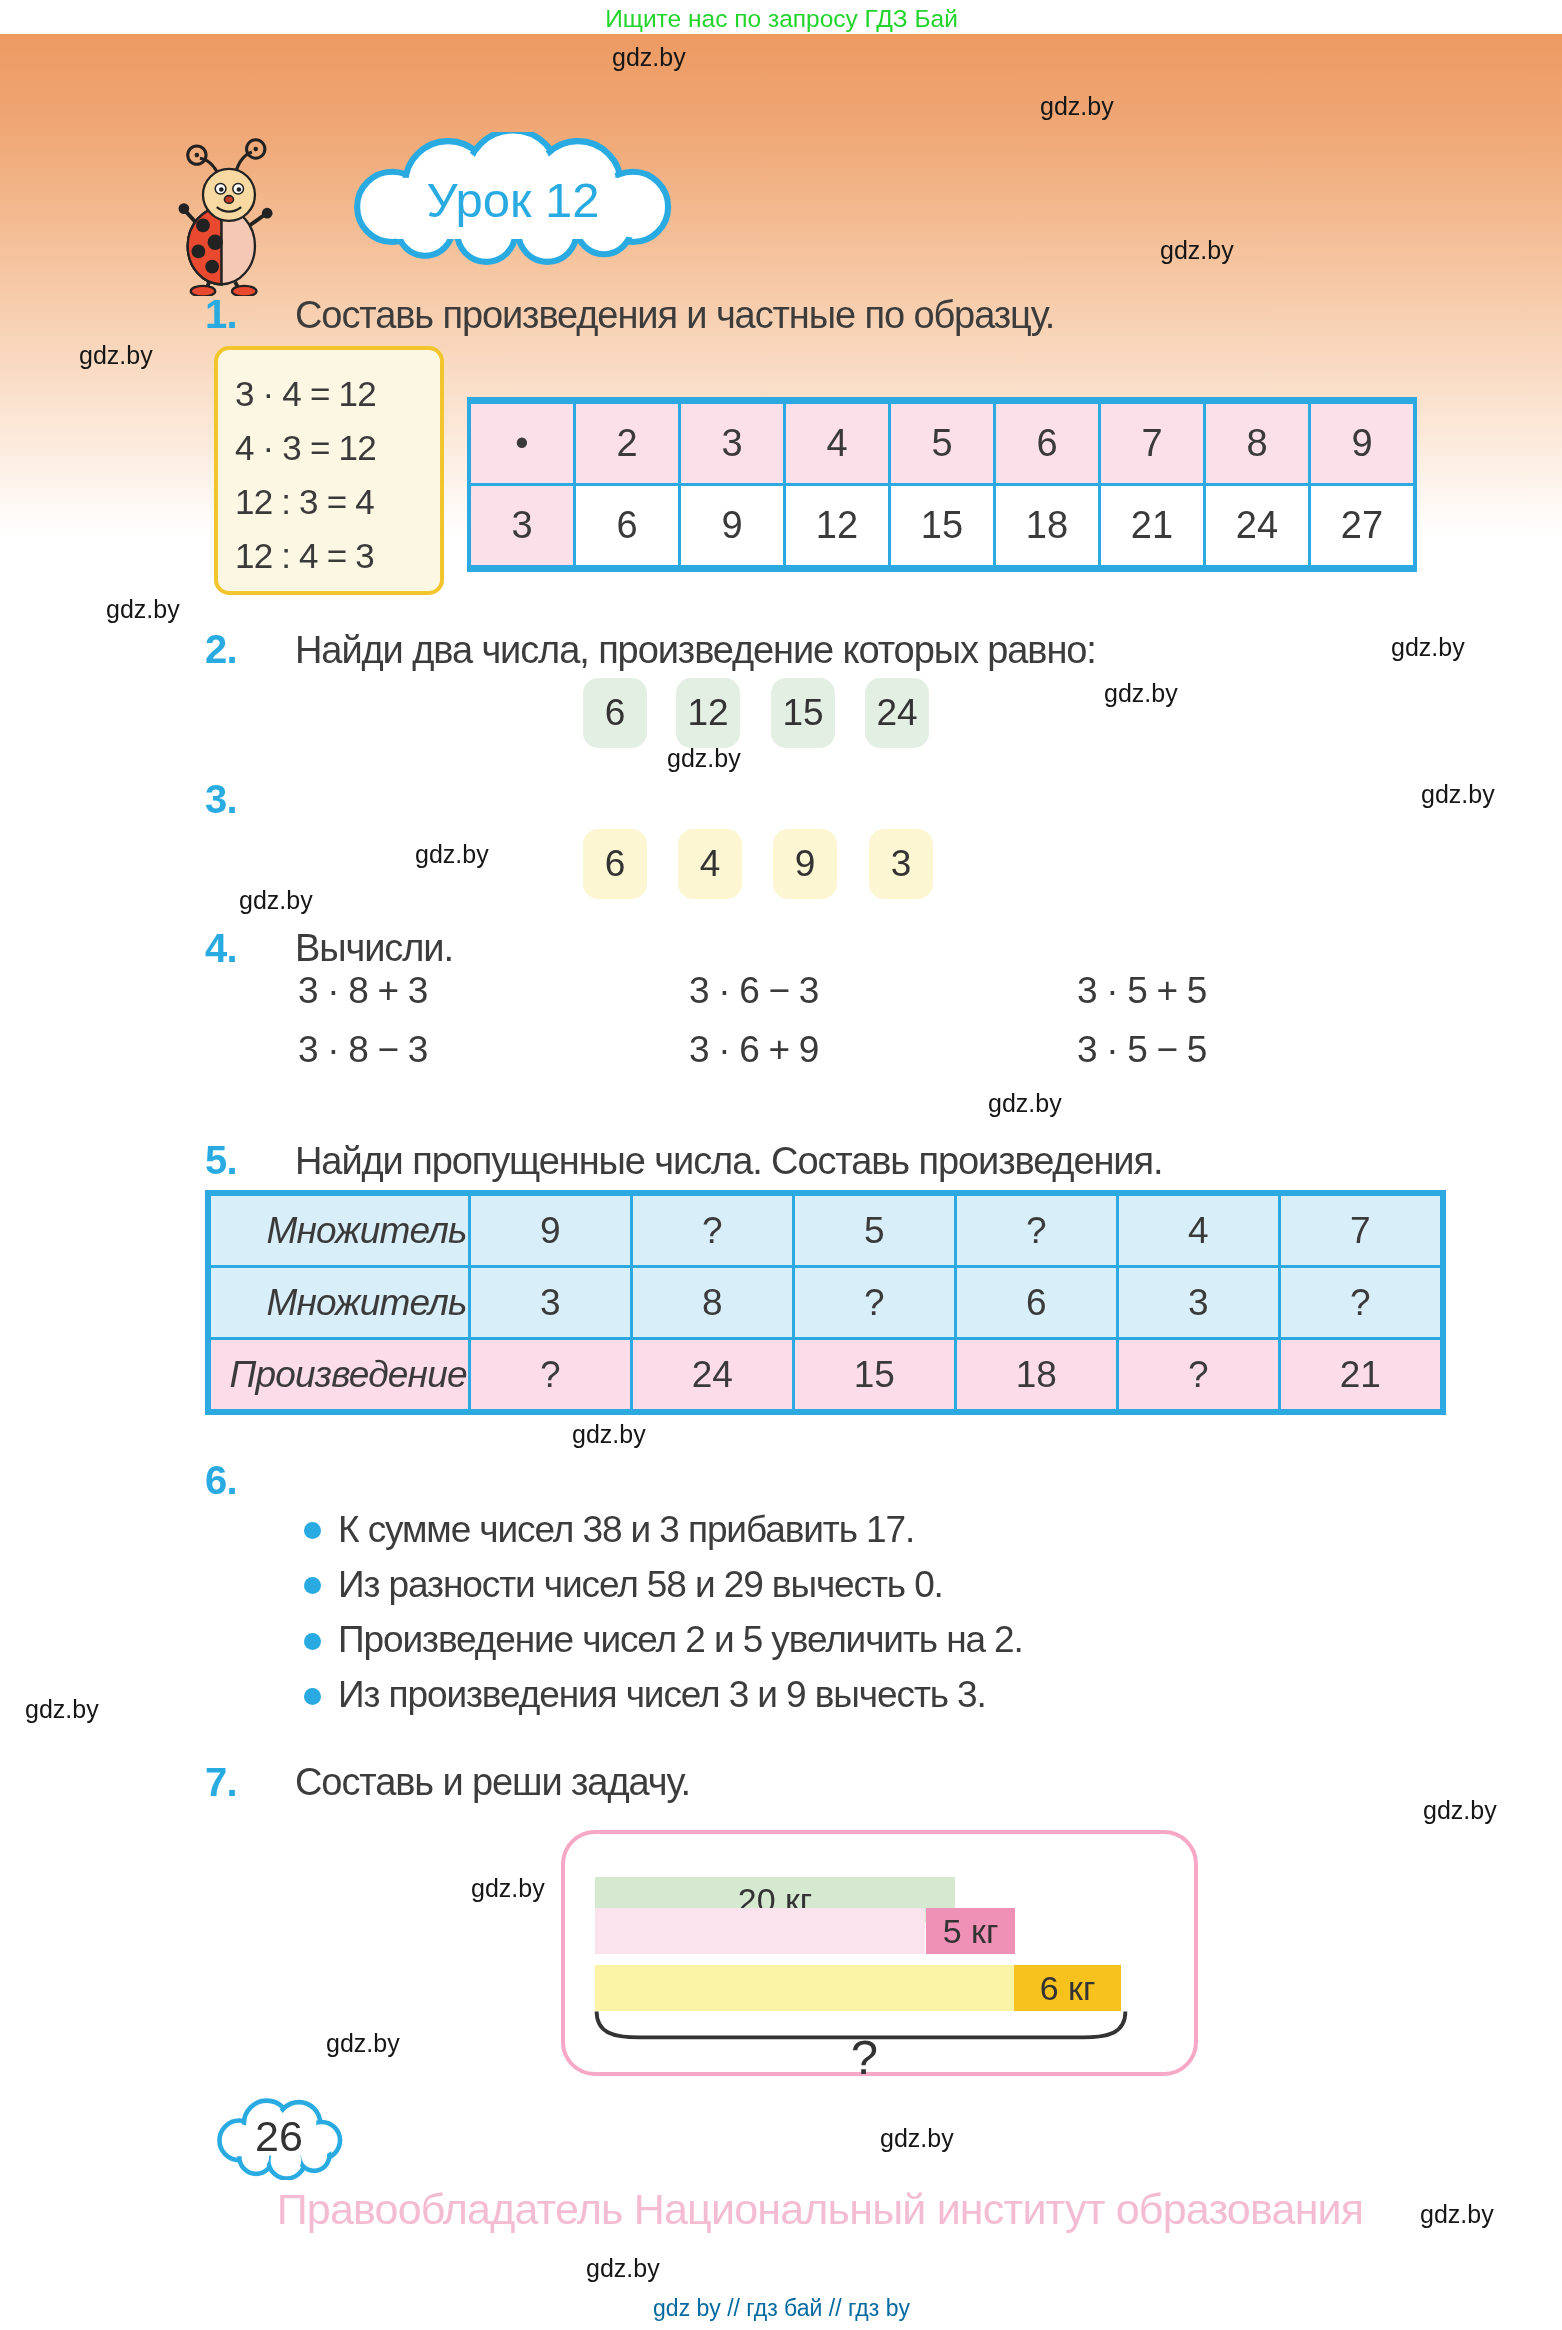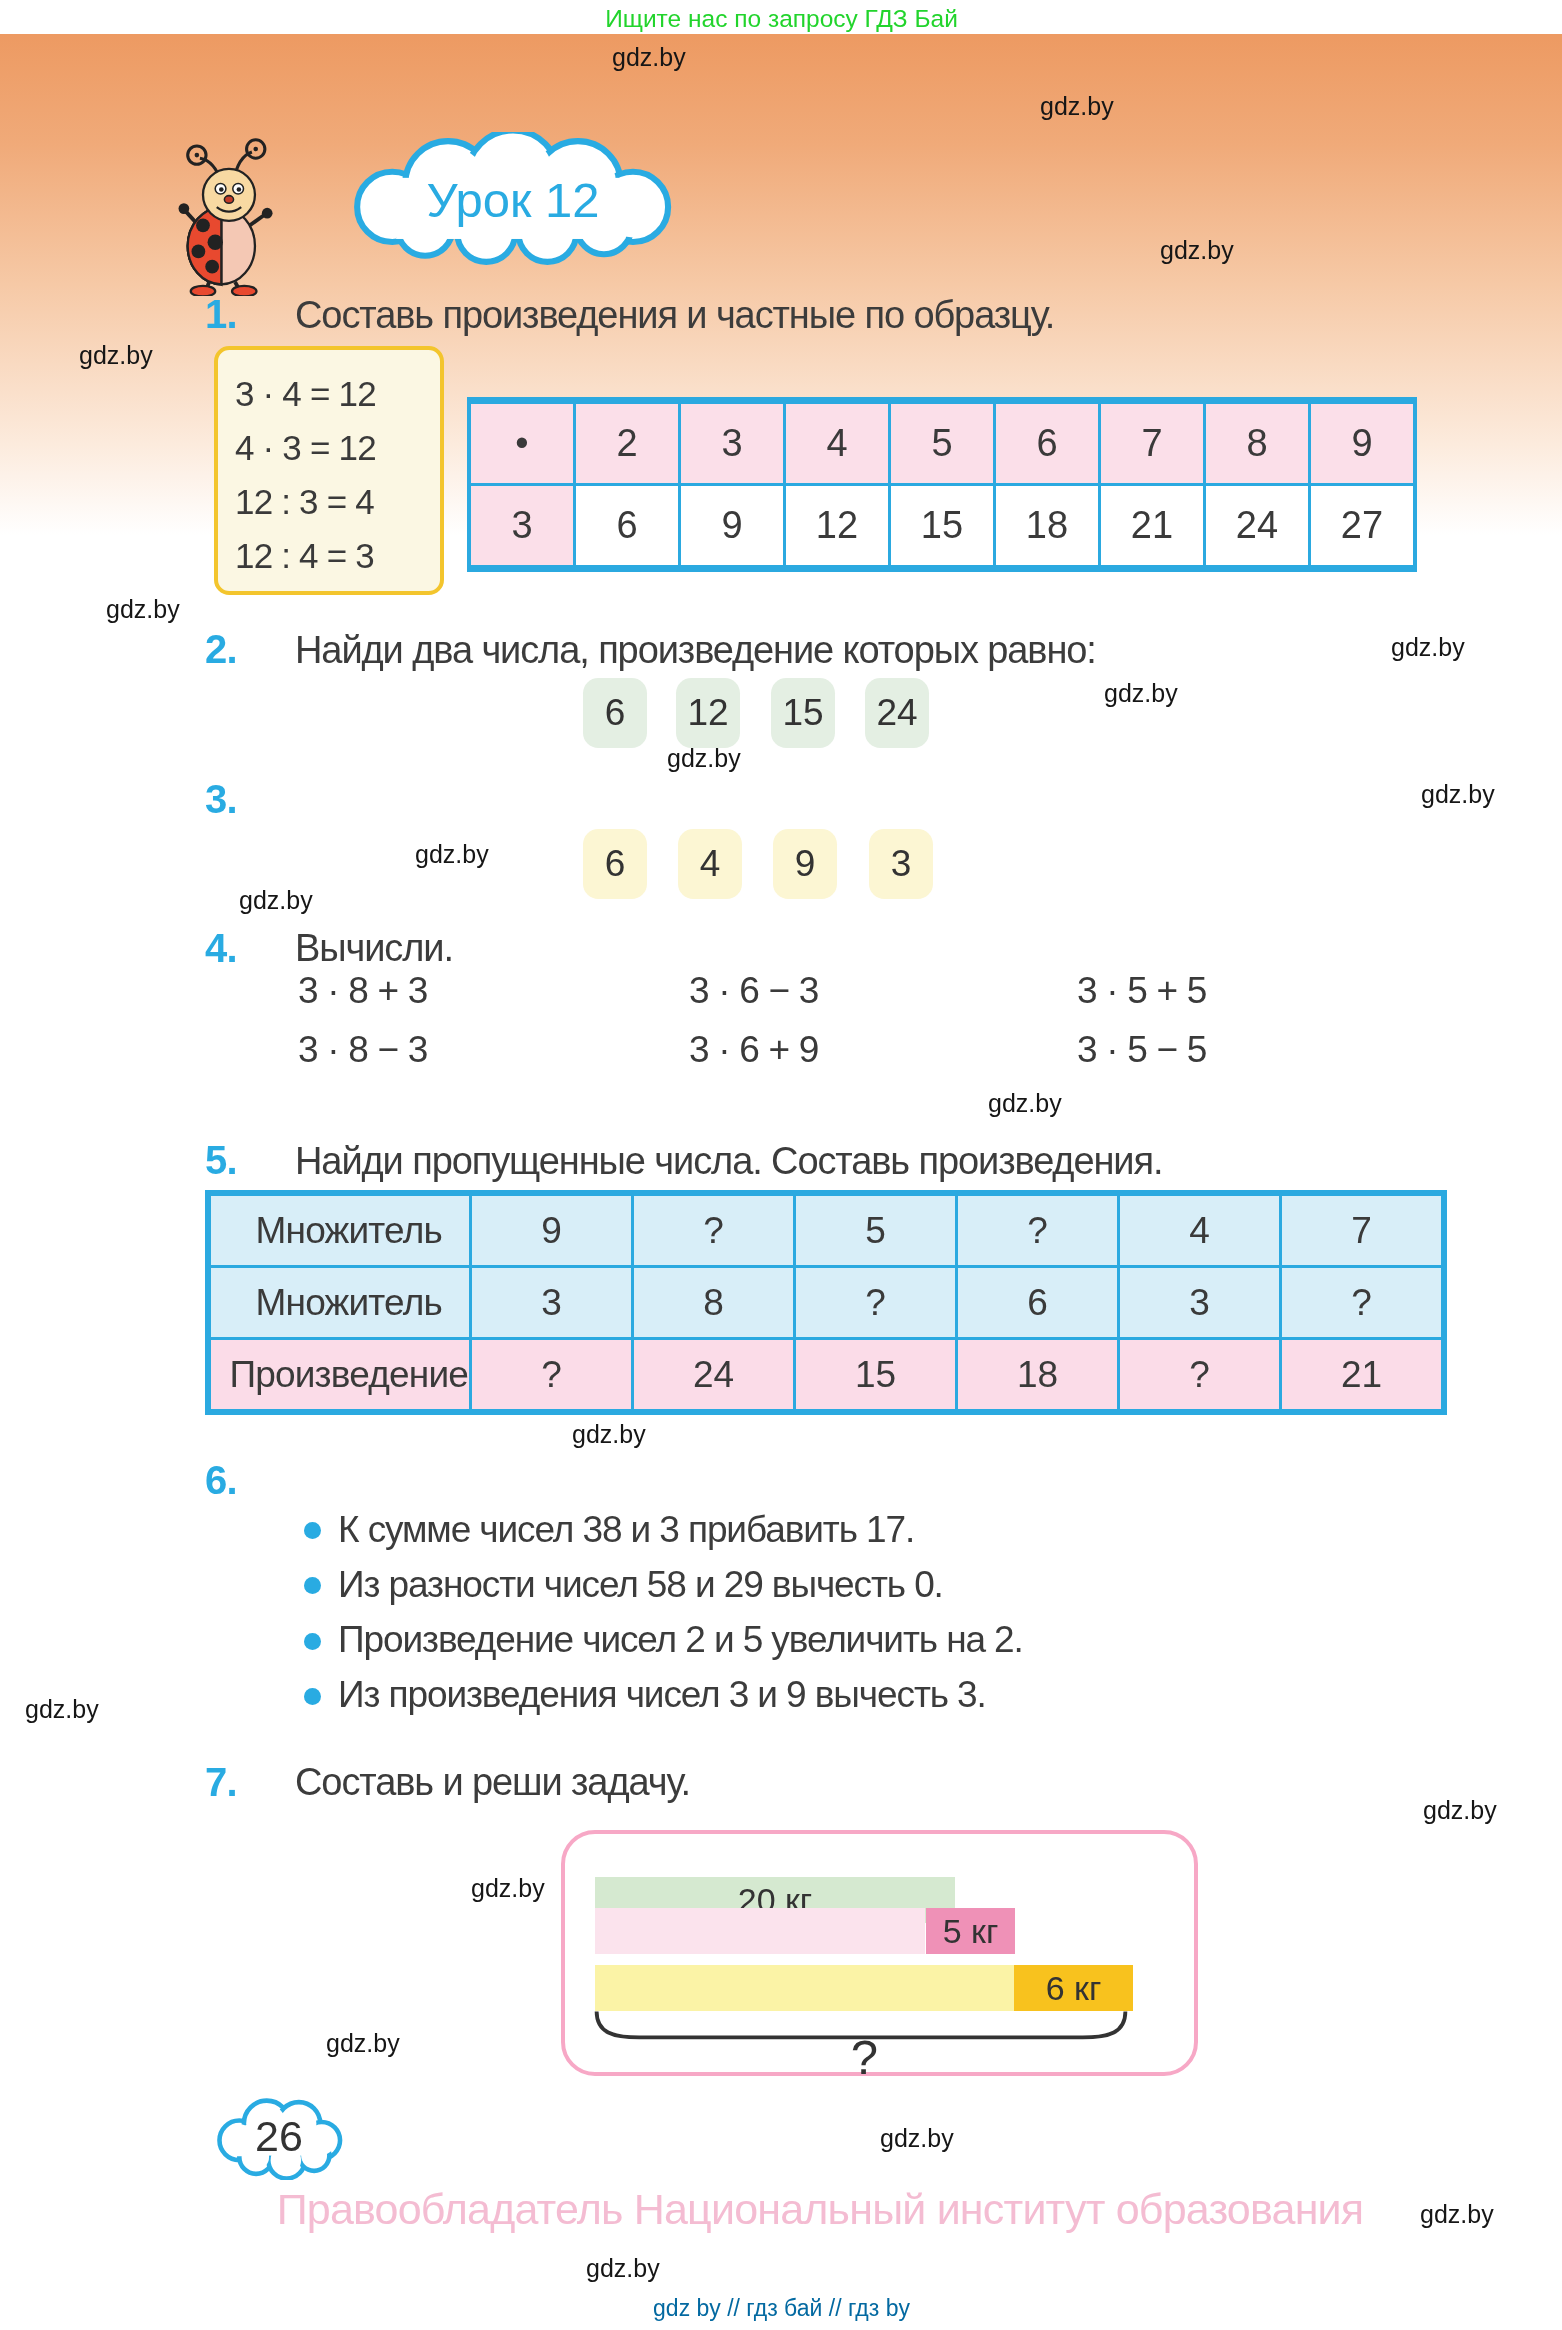--- a/index.html
+++ b/index.html
@@ -30,21 +30,21 @@
   .t1{position:absolute;left:467px;top:397px;border-collapse:collapse;
       border-top:7.7px solid #2ba9e0;border-bottom:7.7px solid #2ba9e0;
       border-left:4.6px solid #2ba9e0;border-right:4.6px solid #2ba9e0;}
   .t1 td{border:3.8px solid #2ba9e0;width:100px;height:77px;text-align:center;
          font-size:38px;color:#3a3a3a;background:#ffffff;}
   .t1 tr.hdr td{background:#fbdfe9;}
   .t1 td.pink{background:#fbdfe9;}
   .t2{position:absolute;left:205px;top:1190px;border-collapse:collapse;
       border:6.1px solid #2ba9e0;}
   .t2 td{border:3.8px solid #2ba9e0;height:67px;text-align:center;font-size:37px;color:#3a3a3a;}
-  .t2 td.lbl{width:230px;text-align:center;padding-left:18.4px;letter-spacing:-0.8px;}
+  .t2 td.lbl{width:230px;text-align:right;padding-left:18.4px;letter-spacing:-0.8px;font-style:italic;}
   .t2 td.val{width:157px;}
   .t2 tr.blue td{background:#d8eef8;}
   .t2 tr.rose td{background:#fbdce8;}
   
   .chip{position:absolute;width:64px;height:70px;border-radius:15.3px;display:flex;
         align-items:center;justify-content:center;font-size:37px;color:#333333;}
   .chip.green{background:#e4efe3;}
   .chip.yellow{background:#fcf6d3;}
   
   .expr{position:absolute;font-size:37px;color:#3a3a3a;letter-spacing:-0.8px;white-space:nowrap;}
@@ -53,21 +53,21 @@
   .btext{position:absolute;font-size:37px;color:#3c3c3c;letter-spacing:-1.1px;white-space:nowrap;}
   
   .pinkbox{position:absolute;left:561px;top:1830px;width:637px;height:246px;box-sizing:border-box;
            border:4.6px solid #f7a8c6;border-radius:34px;background:#ffffff;}
   .bar{position:absolute;display:flex;align-items:center;justify-content:center;
        height:46px;font-size:34px;color:#333333;}
   .bar.b-green{left:595px;top:1851px;width:360px;background:#d5e9d0;margin-top:26px;}
   .bar.b-pink-light{left:595px;top:1908px;width:330px;background:#fbe3ed;}
   .bar.b-pink-dark{left:926px;top:1908px;width:89px;background:#ef91b7;}
   .bar.b-yellow-light{left:595px;top:1965px;width:419px;background:#fbf3a6;}
-  .bar.b-yellow-dark{left:1014px;top:1965px;width:119px;background:#f8c21e;}
+  .bar.b-yellow-dark{left:1014px;top:1965px;width:107px;background:#f8c21e;}
   .qmark{position:absolute;left:826px;top:2029px;width:77px;text-align:center;
          font-size:49px;color:#333333;}
   
   .pagecloud{position:absolute;left:207px;top:2093px;width:144px;height:87px;}
   .pagecloud svg{position:absolute;left:0;top:0;}
   .pagenum{position:absolute;left:0;top:0;width:100%;height:100%;display:flex;
            align-items:center;justify-content:center;font-size:43px;color:#333333;}
   
   .copyright{position:absolute;left:77px;top:2185px;width:1486px;text-align:center;
              font-size:43px;color:#f4bcd2;letter-spacing:-0.8px;}

